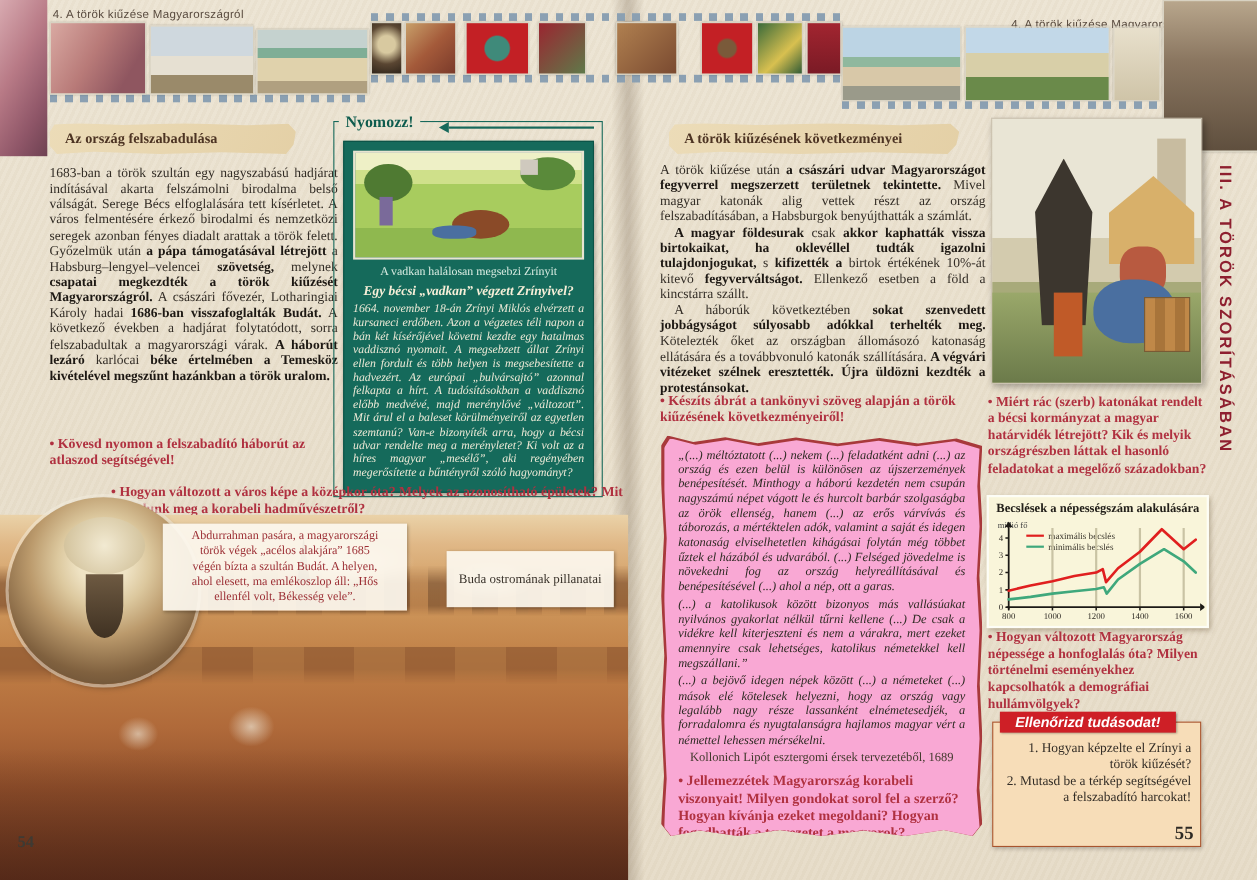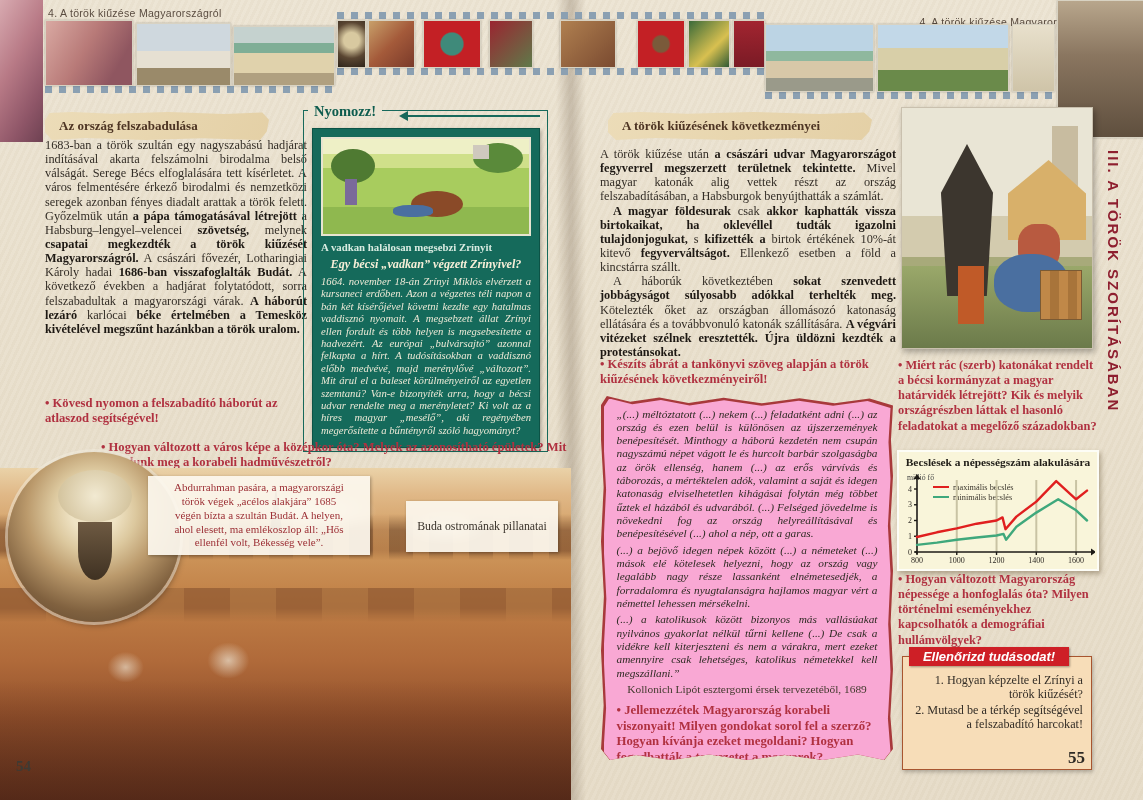--- a/index.html
+++ b/index.html
@@ -27,21 +27,21 @@
   .b{font-weight:bold;color:#1d1813;}
   .qred{color:#b03140;font-weight:bold;font-size:12.6px;line-height:1.22;}
   
   .nyz-frame{border:1.5px solid #17695b;}
   .nyz-label{background:#ece4d3;color:#0e5c4e;font-weight:bold;font-size:14.5px;padding:1px 6px;}
   .nyz-line{background:#17695b;}
   .nyz-arrow{width:0;height:0;border-top:5px solid transparent;border-bottom:5px solid transparent;border-right:9px solid #17695b;}
   .nyz-box{background:#156a5b;border:1px solid #0c5346;box-shadow:1px 2px 4px rgba(0,0,0,.3);padding:8px;}
   .nyz-img{position:relative;height:95px;border:2px solid #e8e4d0;overflow:hidden;
     background:linear-gradient(180deg,#eef0c6 0 16%,#cfe08a 16% 30%,#a8cc5e 30% 72%,#8fb84f 72%);}
-  .nyz-imgcap{color:#d9ece2;font-size:10.8px;margin-top:5px;font-weight:bold;}
+  .nyz-imgcap{color:#d9ece2;font-size:10.8px;text-align:center;margin-top:5px;}
   .nyz-head{color:#f7efd8;font-weight:bold;font-style:italic;font-size:12.2px;text-align:center;margin-top:4px;}
   .nyz-text{color:#ece9d6;font-style:italic;font-size:10.7px;line-height:1.16;text-align:justify;margin-top:3px;}
   
   #painting{left:0;top:468px;width:571px;height:332px;overflow:hidden;
     background:linear-gradient(180deg,#ead2a8 0,#e0b887 8%,#d09a5e 22%,#c07f46 40%,#b06a3a 58%,#93512c 75%,#6e3a22 100%);}
   .p-smoke{inset:0;background-image:
     radial-gradient(70px 26px at 28% 16%,rgba(250,245,230,.95),transparent 70%),
     radial-gradient(90px 32px at 55% 13%,rgba(250,240,225,.9),transparent 70%),
     radial-gradient(60px 24px at 78% 18%,rgba(245,235,215,.8),transparent 70%),
     radial-gradient(46px 20px at 10% 20%,rgba(245,235,215,.7),transparent 70%),
@@ -131,21 +131,21 @@
 
   <div class="abs tile" style="left:765px;top:24px;width:107px;height:66px;background:linear-gradient(180deg,#bcd4e4 0 40%,#8fb89e 40% 54%,#d8c8a8 54% 80%,#9a9a8a 80%);"></div>
   <div class="abs tile" style="left:877px;top:24px;width:130px;height:66px;background:linear-gradient(180deg,#c2d8e8 0 35%,#d8cfa8 35% 68%,#6a8a4a 68%);"></div>
   <div class="abs tile" style="left:1012px;top:24px;width:41px;height:66px;background:linear-gradient(180deg,#e8e0cc,#cfc4a8);"></div>
   <div class="abs tile" style="left:1057px;top:0;width:86px;height:136px;background:linear-gradient(180deg,#b8a68c,#8a7660 40%,#5f4f3e);"></div>
 
   <div class="abs scrap" style="left:45px;top:112px;width:196px;height:28px;">
     <span>Az ország felszabadulása</span>
   </div>
 
-  <div class="abs body-txt" style="left:45px;top:138px;width:262px;">
+  <div class="abs body-txt" style="left:45px;top:150px;width:262px;">
     <p><span>1683-ban a török szultán egy nagyszabású hadjárat indításával akarta felszámolni birodalma belső válságát. Serege Bécs elfoglalására tett kísérletet. A város felmentésére érkező birodalmi és nemzetközi seregek azonban fényes diadalt arattak a török felett. Győzelmük után </span><span class="b">a pápa támogatásával létrejött</span><span> a Habsburg–lengyel–velencei </span><span class="b">szövetség,</span><span> melynek </span><span class="b">csapatai megkezdték a török kiűzését Magyarországról.</span><span> A császári fővezér, Lotharingiai Károly hadai </span><span class="b">1686-ban visszafoglalták Budát.</span><span> A következő években a hadjárat folytatódott, sorra felszabadultak a magyarországi várak. </span><span class="b">A háborút lezáró</span><span> karlócai </span><span class="b">béke értelmében a Temesköz kivételével megszűnt hazánkban a török uralom.</span></p>
   </div>
 
   <div class="abs qred" style="left:45px;top:396px;width:262px;">• Kövesd nyomon a felszabadító háborút az atlaszod segítségével!</div>
 
   <div class="abs nyz-frame" style="left:303px;top:110px;width:243px;height:340px;"></div>
   <div class="abs nyz-line" style="left:408px;top:115px;width:132px;height:2px;"></div>
   <div class="abs nyz-arrow" style="left:399px;top:111px;"></div>
   <div class="abs nyz-label" style="left:308px;top:102px;">Nyomozz!</div>
 
@@ -191,22 +191,22 @@
     <p><span>A török kiűzése után </span><span class="b">a császári udvar Magyarországot fegyverrel megszerzett területnek tekintette.</span><span> Mivel magyar katonák alig vettek részt az ország felszabadításában, a Habsburgok benyújthatták a számlát.</span></p>
     <p class="ind"><span class="b">A magyar földesurak</span><span> csak </span><span class="b">akkor kaphatták vissza birtokaikat, ha oklevéllel tudták igazolni tulajdonjogukat,</span><span> s </span><span class="b">kifizették a</span><span> birtok értékének 10%-át kitevő </span><span class="b">fegyverváltságot.</span><span> Ellenkező esetben a föld a kincstárra szállt.</span></p>
     <p class="ind"><span>A háborúk következtében </span><span class="b">sokat szenvedett jobbágyságot súlyosabb adókkal terhelték meg.</span><span> Kötelezték őket az országban állomásozó katonaság ellátására és a továbbvonuló katonák szállítására. </span><span class="b">A végvári vitézeket szélnek eresztették. Újra üldözni kezdték a protestánsokat.</span></p>
   </div>
 
   <div class="abs qred" style="left:600px;top:357px;width:296px;">• Készíts ábrát a tankönyvi szöveg alapján a török kiűzésének következményeiről!</div>
 
   <div class="abs quote-outer tornA" style="left:601px;top:396px;width:292px;height:364px;">
     <div class="quote-inner tornA" style="height:345px;">
       <p>„(...) méltóztatott (...) nekem (...) feladatként adni (...) az ország és ezen belül is különösen az újszerzemények benépesítését. Minthogy a háború kezdetén nem csupán nagyszámú népet vágott le és hurcolt barbár szolgaságba az örök ellenség, hanem (...) az erős várvívás és táborozás, a mértéktelen adók, valamint a saját és idegen katonaság elviselhetetlen kihágásai folytán még többet űztek el házából és udvarából. (...) Felséged jövedelme is növekedni fog az ország helyreállításával és benépesítésével (...) ahol a nép, ott a garas.</p>
+      <p>(...) a katolikusok között bizonyos más vallásúakat nyilvános gyakorlat nélkül tűrni kellene (...) De csak a vidékre kell kiterjeszteni és nem a várakra, mert ezeket amennyire csak lehetséges, katolikus németekkel kell megszállani.”</p>
       <p>(...) a bejövő idegen népek között (...) a németeket (...) mások elé kötelesek helyezni, hogy az ország vagy legalább nagy része lassanként elnémetesedjék, a forradalomra és nyugtalanságra hajlamos magyar vért a némettel lehessen mérsékelni.</p>
-      <p>(...) a katolikusok között bizonyos más vallásúakat nyilvános gyakorlat nélkül tűrni kellene (...) De csak a vidékre kell kiterjeszteni és nem a várakra, mert ezeket amennyire csak lehetséges, katolikus németekkel kell megszállani.”</p>
       <div class="quote-src">Kollonich Lipót esztergomi érsek tervezetéből, 1689</div>
       <div class="qred" style="font-size:12.8px;">• Jellemezzétek Magyarország korabeli viszonyait! Milyen gondokat sorol fel a szerző? Hogyan kívánja ezeket megoldani? Hogyan fogadhatták a tervezetet a magyarok?</div>
     </div>
   </div>
 
   <div class="abs soldier">
     <div class="abs s-ground"></div>
     <div class="abs s-tower"></div>
     <div class="abs s-house"></div>
     <div class="abs s-fig1"></div>

